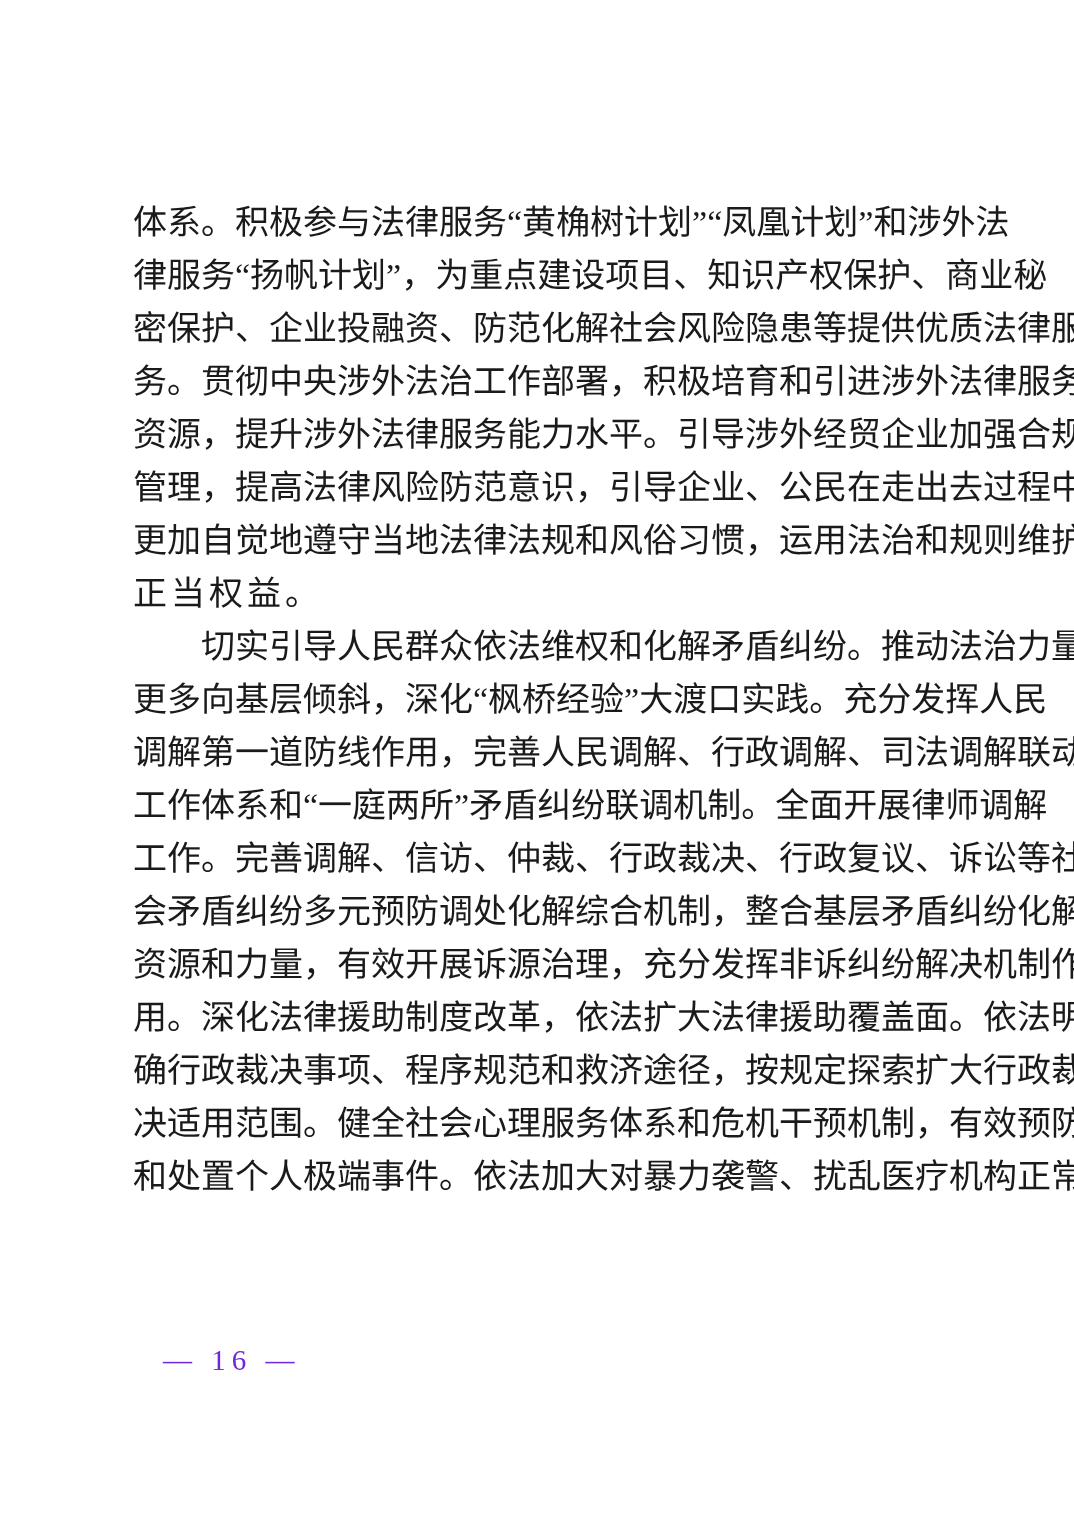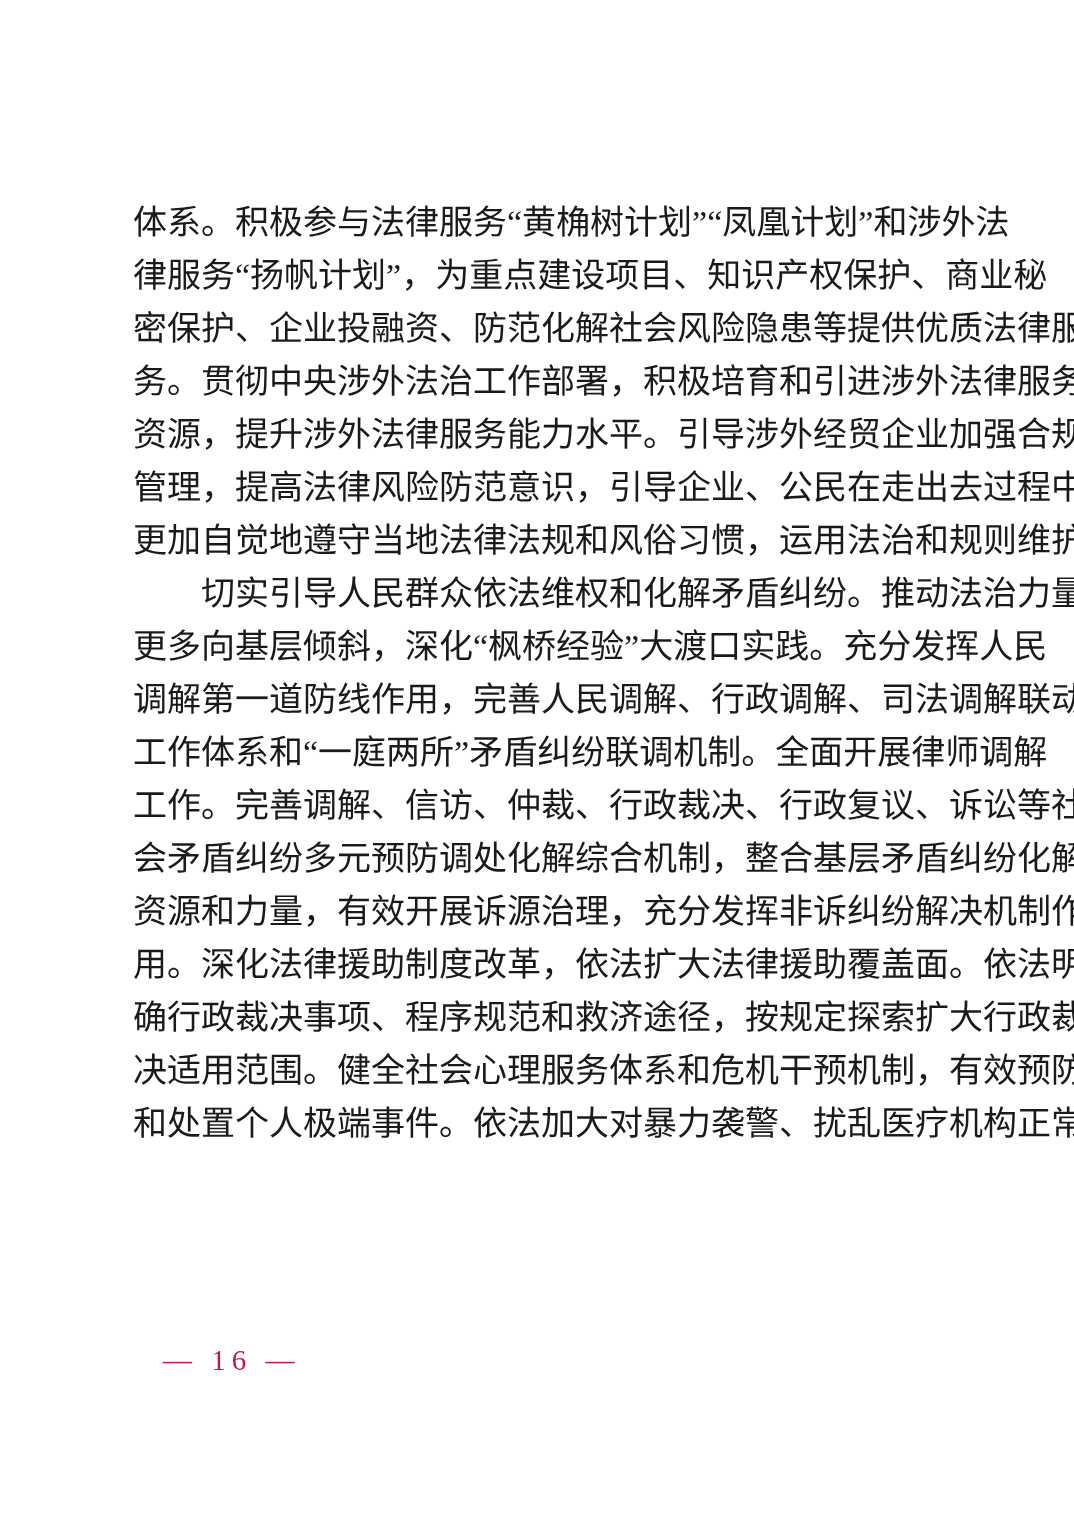--- a/index.html
+++ b/index.html
@@ -43,21 +43,21 @@
   .line.indent {
     padding-left: 68px;
   }
   .footer-pagenum {
     position: absolute;
     left: 163px;
     top: 1340px;
     font-size: 29px;
     line-height: 40px;
     letter-spacing: 6px;
-    color: #be185d;
+    color: #6d28d9;
   }
 </style>
 </head>
 <body>
 
 <div class="page">
 
   <div class="text-column">
 
     <div>
@@ -264,20 +264,21 @@
           <span>运</span>
           <span>用</span>
           <span>法</span>
           <span>治</span>
           <span>和</span>
           <span>规</span>
           <span>则</span>
           <span>维</span>
           <span>护</span>
         </div>
+      <div class="line last">正当权益。</div>
     </div>
 
     <div>
       <div class="line justify indent">
           <span>切</span>
           <span>实</span>
           <span>引</span>
           <span>导</span>
           <span>人</span>
           <span>民</span>

